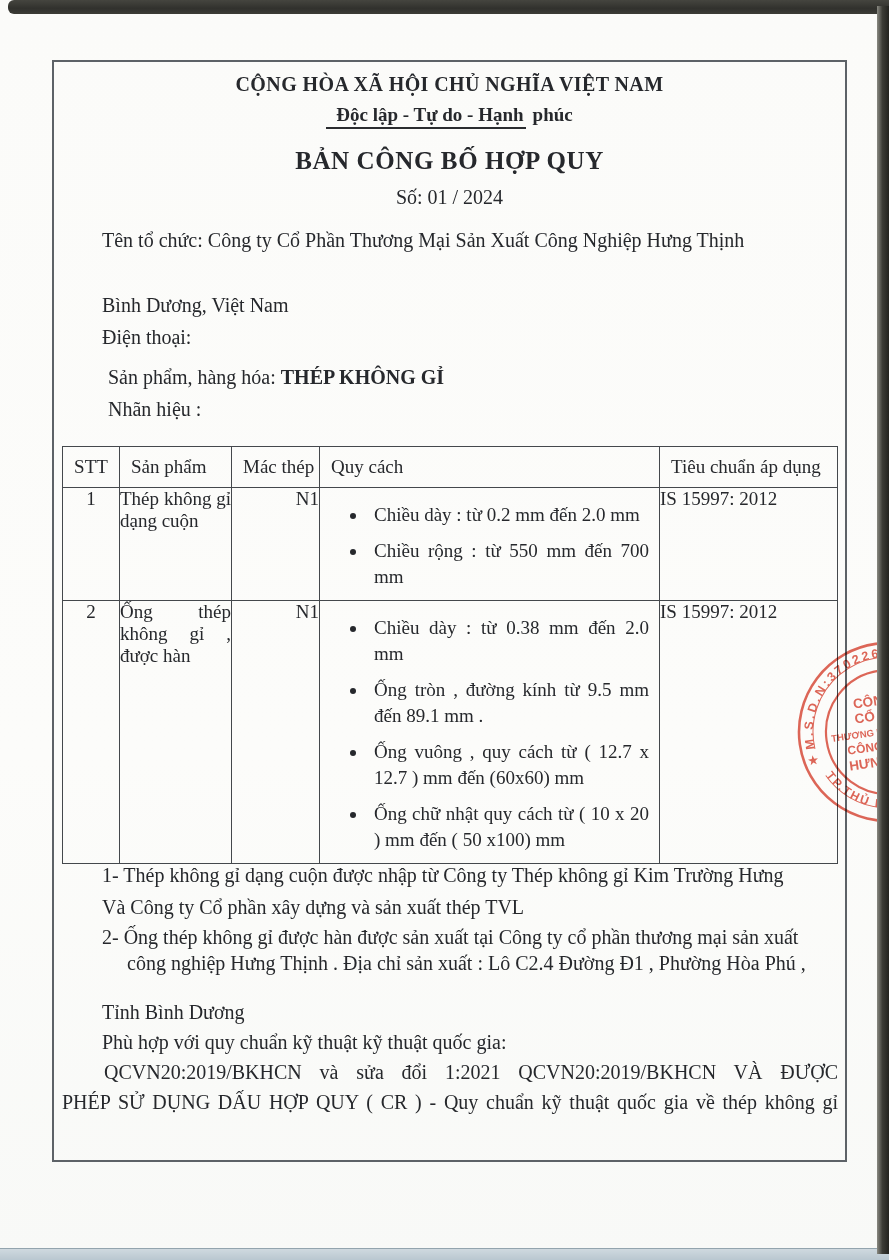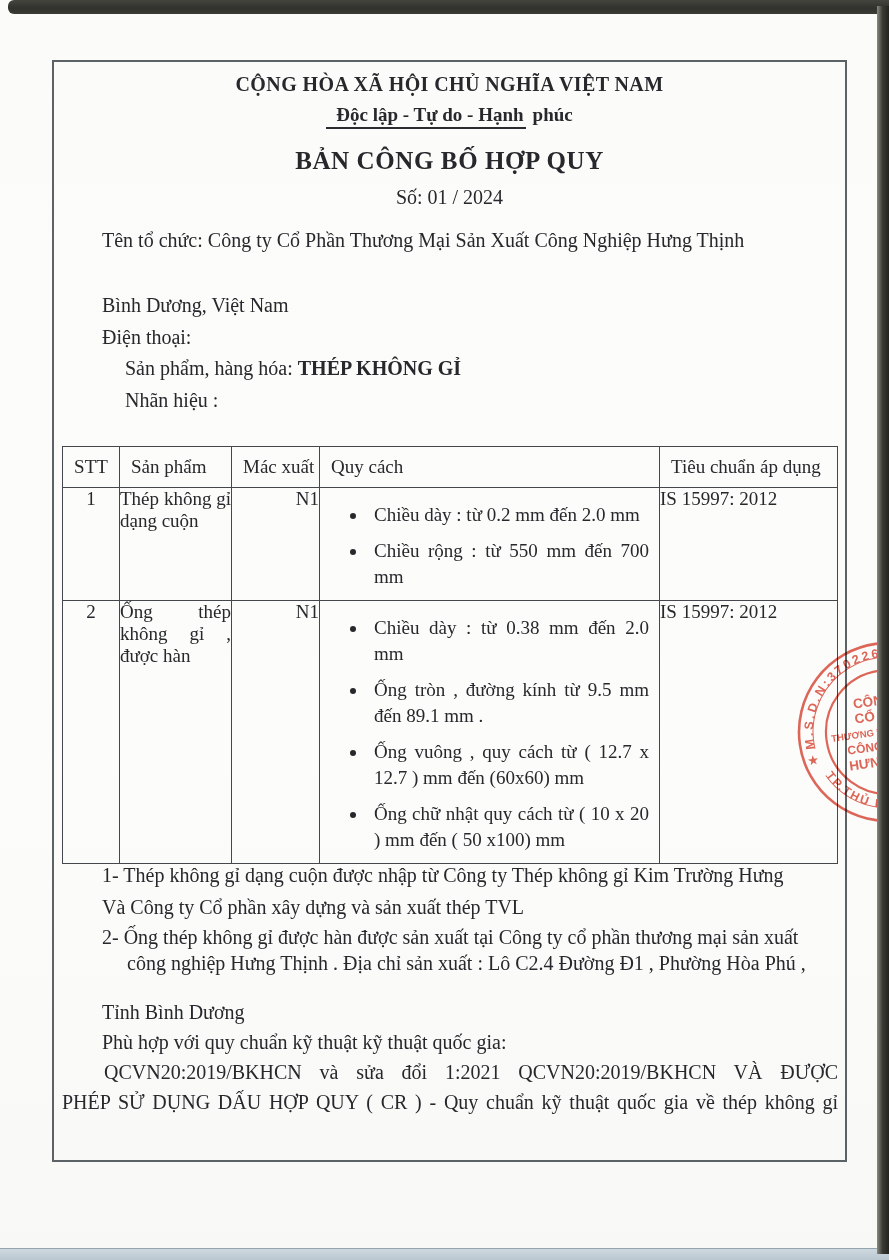--- a/index.html
+++ b/index.html
@@ -26,21 +26,21 @@
   .abs{position:absolute;z-index:2;}
   .centered{left:52px;width:795px;text-align:center;}
   .b{font-weight:bold;}
   .nat-line1{top:73px;font-size:20px;font-weight:bold;letter-spacing:.4px;}
   .motto{top:104px;font-size:19px;font-weight:bold;}
   .motto .u{border-bottom:2px solid #2a2c2f;padding:0 2px 2px 10px;}
   .motto .tail{margin-left:7px;}
   .doc-title{top:147px;font-size:25px;font-weight:bold;letter-spacing:.6px;}
   .doc-number{top:186px;font-size:20px;text-align:center;}
   .line{left:102px;font-size:20px;line-height:27px;white-space:nowrap;}
-  .indent{left:125px;}
+  .indent{left:108px;margin-top:9px;}
   
   table.spec{position:absolute;left:62px;top:446px;width:775px;border-collapse:collapse;
     table-layout:fixed;z-index:2;font-size:19px;color:#26282c;}
   table.spec th,table.spec td{border:1.6px solid #44484c;vertical-align:top;
     font-weight:normal;padding:0;}
   table.spec thead th{height:40px;vertical-align:middle;text-align:left;padding-left:11px;}
   table.spec thead th.center{text-align:center;padding-left:0;}
   td.c-stt{text-align:center;padding-top:12px;}
   td.c-sp{padding:10px 9px 0 9px;text-align:justify;}
   td.c-mt{text-align:right;padding-top:12px;}
@@ -83,21 +83,21 @@
       <col style="width:57px">
         <col style="width:112px">
         <col style="width:88px">
       <col style="width:340px">
         <col style="width:178px">
     </colgroup>
     <thead>
       <tr>
         <th class="center">STT</th>
         <th>Sản phẩm</th>
-        <th>Mác xuất</th>
+        <th>Mác thép</th>
         <th>Quy cách</th>
         <th>Tiêu chuẩn áp dụng</th>
       </tr>
     </thead>
     <tbody>
       <tr style="height:97px">
         <td class="c-stt">1</td>
         <td class="c-sp">Thép không gỉ dạng cuộn</td>
         <td class="c-mt">N1</td>
         <td class="c-qc">

